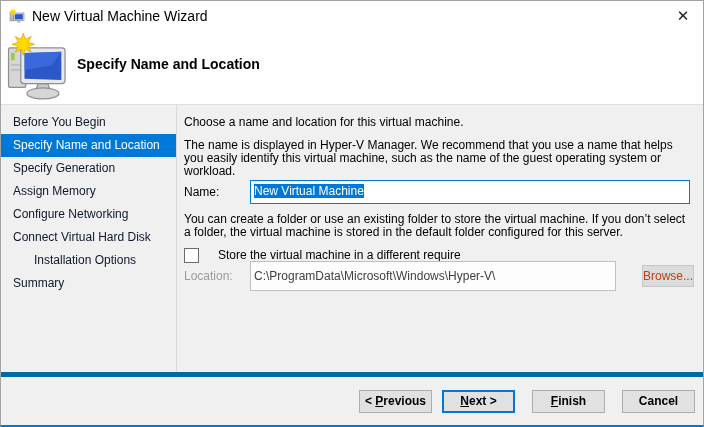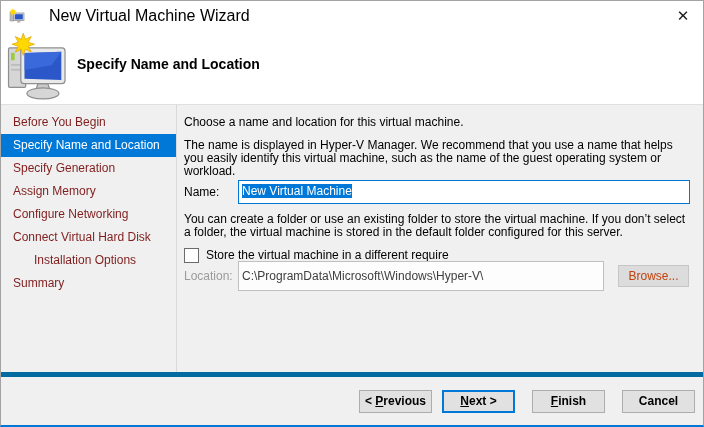--- a/index.html
+++ b/index.html
@@ -2,38 +2,38 @@
 <html><head>
 <meta charset="utf-8">
 <style>
   html,body{margin:0;padding:0;background:#cfcfcf;font-family:"Liberation Sans",sans-serif;}
   .window{position:relative;width:704px;height:427px;background:#ffffff;box-sizing:border-box;
     border:1px solid #a3a3a3;border-bottom:2px solid #0078d7;overflow:hidden;
     font-size:12px;color:#000;}
   
   .titlebar{position:absolute;top:0;left:0;right:0;height:30px;background:#fff;display:flex;align-items:center;}
   .titlebar .appicon{width:16px;height:16px;margin-left:8px;flex:0 0 auto;}
-  .titlebar .title{margin-left:24px;font-size:16px;color:#000;white-space:nowrap;}
+  .titlebar .title{margin-left:7px;font-size:14px;color:#000;white-space:nowrap;}
   .close-btn{margin-left:auto;width:40px;height:30px;display:flex;align-items:center;justify-content:center;
     font-size:15px;color:#1a1a1a;cursor:default;}
   
   .banner{position:absolute;top:30px;left:0;right:0;height:73px;background:#fff;border-bottom:1px solid #dfdfdf;}
   .banner .bigicon{position:absolute;left:6px;top:1px;}
   .banner .banner-title{position:absolute;left:76px;top:25px;font-size:14px;font-weight:bold;color:#000;}
   
   .body-bg{position:absolute;top:104px;left:0;right:0;bottom:0;background:#f0f0f0;}
   .sidebar{position:absolute;top:104px;left:0;width:176px;height:267px;box-sizing:border-box;
     border-right:1px solid #d9d9d9;padding-top:6px;}
-  .nav-item{height:23px;line-height:23px;padding-left:12px;color:#7f1d1d;white-space:nowrap;cursor:default;}
+  .nav-item{height:23px;line-height:23px;padding-left:12px;color:#0f172a;white-space:nowrap;cursor:default;}
   .nav-item.indent{padding-left:33px;}
   .nav-item.selected{background:#0078d7;color:#fff;}
   
   .content{position:absolute;left:183px;top:104px;width:506px;height:267px;}
   .content p{margin:0;line-height:13px;}
-  .row{position:absolute;left:0;right:0;display:flex;align-items:center;}
+  .row{position:absolute;left:0;right:0;display:flex;align-items:center;gap:12px;}
   .intro{position:absolute;top:11px;}
   .name-help{position:absolute;top:34px;}
   .name-row{top:76px;height:22px;}
   .field-label{width:54px;flex:0 0 auto;}
   .field-label.disabled{color:#9b9b9b;}
   .name-input{flex:1;height:20px;line-height:18px;background:#fff;border:1px solid #0078d7;
     padding:1px 3px;box-sizing:content-box;white-space:nowrap;overflow:hidden;cursor:text;}
   .name-input .sel{background:#0078d7;color:#fff;}
   .folder-help{position:absolute;top:108px;}
   .check-row{top:142px;height:16px;}

